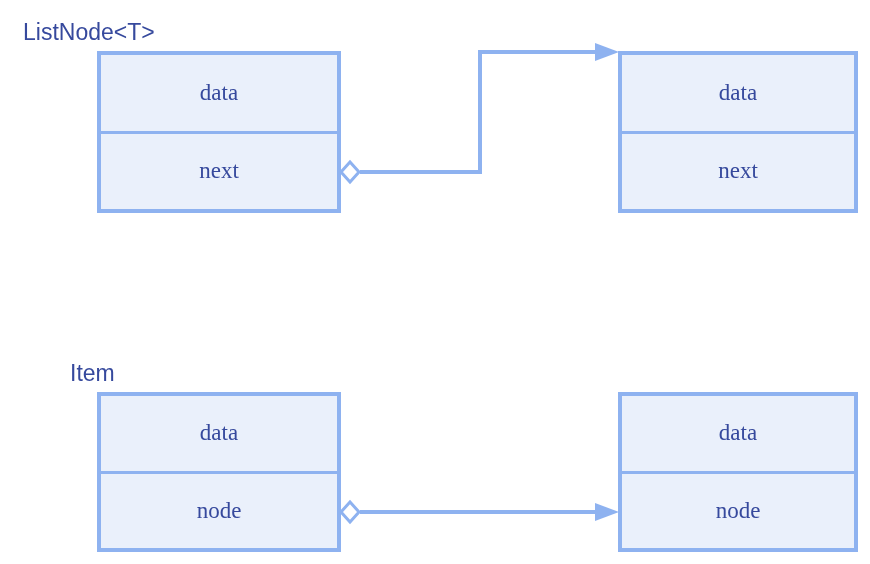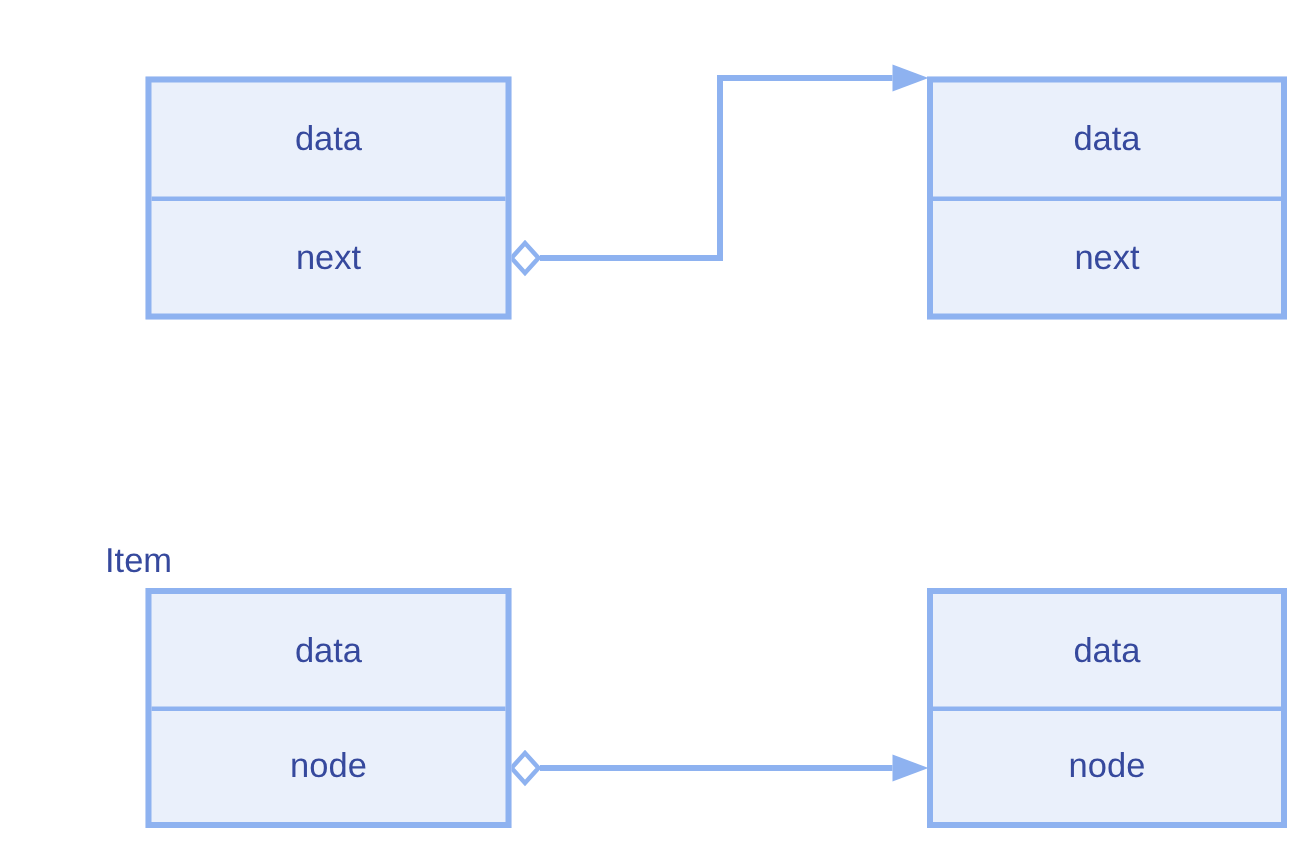--- a/index.html
+++ b/index.html
@@ -49,20 +49,21 @@
   .box-bl { left: 97px;  top: 392px; width: 244px; height: 160px; }
   .box-br { left: 618px; top: 392px; width: 240px; height: 160px; }
 
   .node-cell {
     flex: 1;
     display: flex;
     align-items: center;
     justify-content: center;
     font-size: 23px;
     color: var(--text);
+    font-family: Liberation Serif, serif;
   }
   .node-cell + .node-cell {
     border-top: 3px solid var(--stroke);
   }
 
   .conn-line {
     fill: none;
     stroke: var(--stroke);
     stroke-width: 4;
   }
@@ -90,20 +91,21 @@
       <polygon class="conn-arrow" points="595,43 619,52 595,61"></polygon>
     </g>
 
     <g>
       <path class="conn-line" d="M 360 512 L 595 512"></path>
       <polygon class="conn-diamond" points="341,512 350,502 359,512 350,522"></polygon>
       <polygon class="conn-arrow" points="595,503 619,512 595,521"></polygon>
     </g>
   </svg>
 
+  <div class="class-label label-top">ListNode&lt;T&gt;</div>
 
   <div class="node-box box-tl">
     <div class="node-cell">data</div>
     <div class="node-cell">next</div>
   </div>
 
   <div class="node-box box-tr">
     <div class="node-cell">data</div>
     <div class="node-cell">next</div>
   </div>

